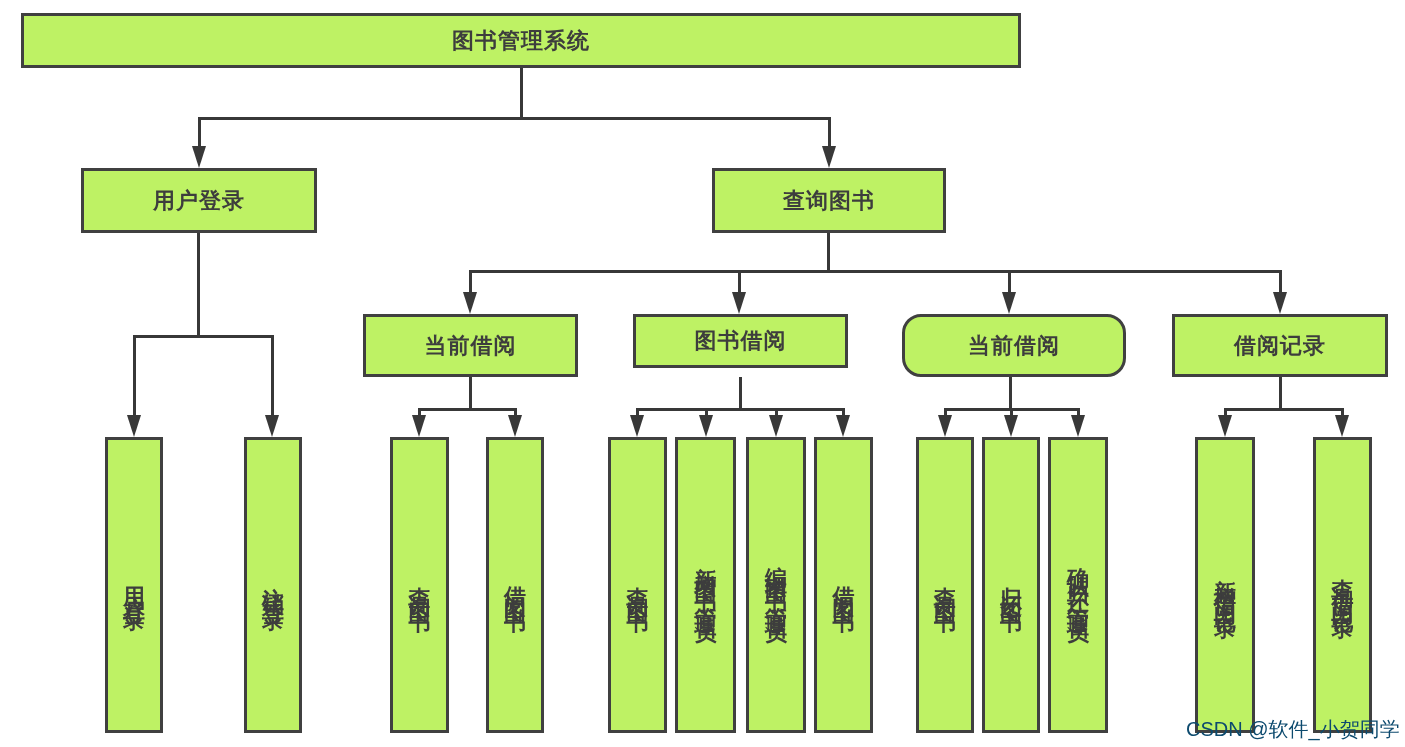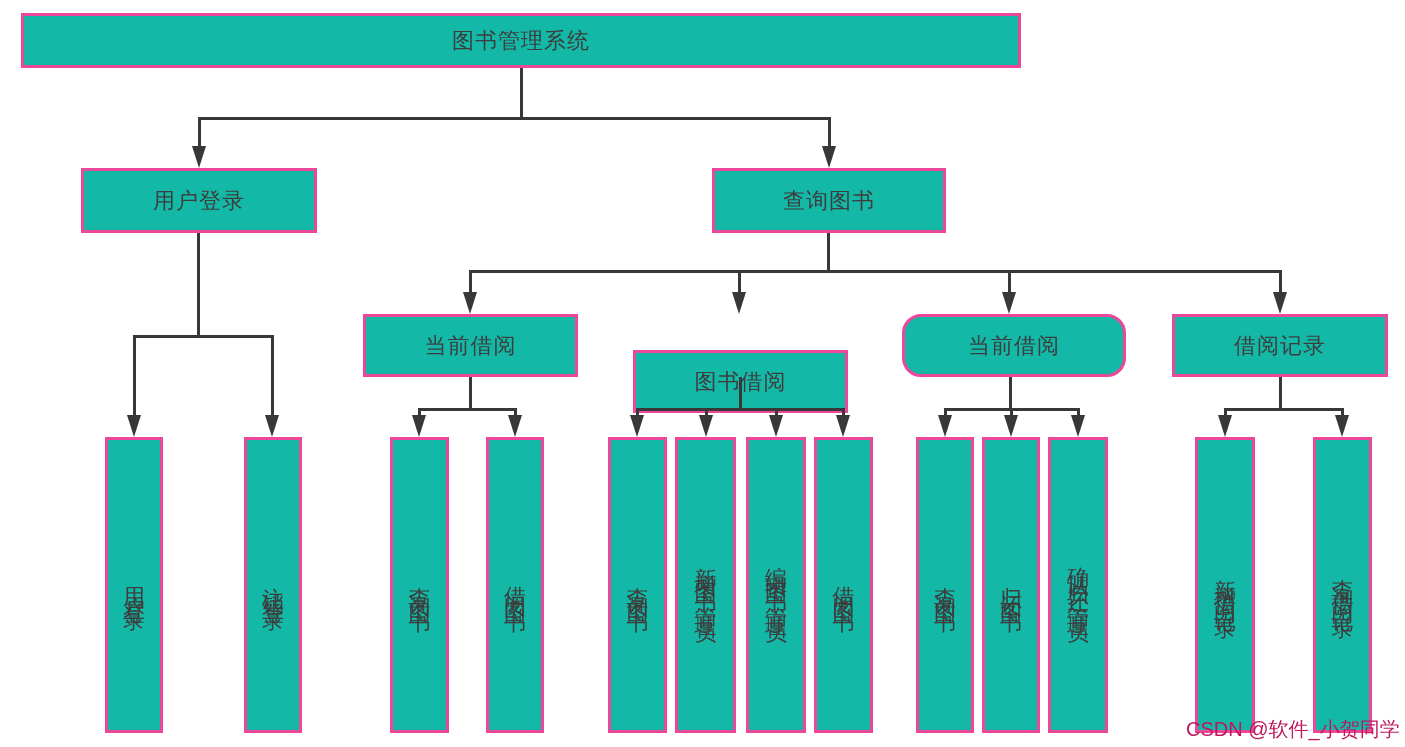--- a/index.html
+++ b/index.html
@@ -1,37 +1,37 @@
 <!DOCTYPE html>
 <html><head>
 <meta charset="utf-8">
 <style>
   html,body{margin:0;padding:0;background:#ffffff;}
   .canvas{
     position:relative;width:1405px;height:747px;background:#ffffff;overflow:hidden;
     font-family:"Liberation Sans","DejaVu Sans",sans-serif;color:#3d3d3d;
   }
   .box{
-    position:absolute;box-sizing:border-box;background:#14b8a6;
-    border:3px solid #ec4899;display:flex;align-items:center;justify-content:center;
+    position:absolute;box-sizing:border-box;background:#bef264;
+    border:3px solid #404040;display:flex;align-items:center;justify-content:center;font-weight:bold;
   }
   .box.h{font-size:22px;letter-spacing:1px;white-space:nowrap;}
   .box.v{
     writing-mode:vertical-rl;text-orientation:mixed;
     font-size:22px;letter-spacing:8px;line-height:1;
   }
   .vl{position:absolute;width:3px;background:#383838;}
   .hl{position:absolute;height:3px;background:#383838;}
   .ah{
     position:absolute;width:0;height:0;
     border-left:7px solid transparent;border-right:7px solid transparent;
     border-top:22px solid #383838;
   }
   .watermark{
-    position:absolute;left:1186px;top:716px;font-size:20px;color:#be185d;
+    position:absolute;left:1186px;top:716px;font-size:20px;color:#0c4a6e;
     white-space:nowrap;z-index:5;
   }
 </style>
 </head>
 <body>
 
 <div class="canvas">
 
   <div class="box h" style="left:21px;top:13px;width:1000px;height:55px;">图书管理系统</div>
 
@@ -57,21 +57,21 @@
   <div class="vl" style="left:469px;top:270px;height:22px;"></div>
   <div class="ah" style="left:463px;top:292px;"></div>
   <div class="vl" style="left:738px;top:270px;height:22px;"></div>
   <div class="ah" style="left:732px;top:292px;"></div>
   <div class="vl" style="left:1008px;top:270px;height:22px;"></div>
   <div class="ah" style="left:1002px;top:292px;"></div>
   <div class="vl" style="left:1279px;top:270px;height:22px;"></div>
   <div class="ah" style="left:1273px;top:292px;"></div>
 
   <div class="box h" style="left:363px;top:314px;width:215px;height:63px;">当前借阅</div>
-  <div class="box h" style="left:633px;top:314px;width:215px;height:63px;margin-top:36px;">图书借阅</div>
+  <div class="box h" style="left:633px;top:314px;width:215px;height:54px;">图书借阅</div>
   <div class="box h" style="left:902px;top:314px;width:224px;height:63px;border-radius:19px;">当前借阅</div>
   <div class="box h" style="left:1172px;top:314px;width:216px;height:63px;">借阅记录</div>
 
   <div class="vl" style="left:469px;top:377px;height:31px;"></div>
   <div class="hl" style="left:418px;top:408px;width:98px;"></div>
   <div class="vl" style="left:418px;top:408px;height:8px;"></div>
   <div class="ah" style="left:412px;top:415px;"></div>
   <div class="vl" style="left:514px;top:408px;height:8px;"></div>
   <div class="ah" style="left:508px;top:415px;"></div>
 

